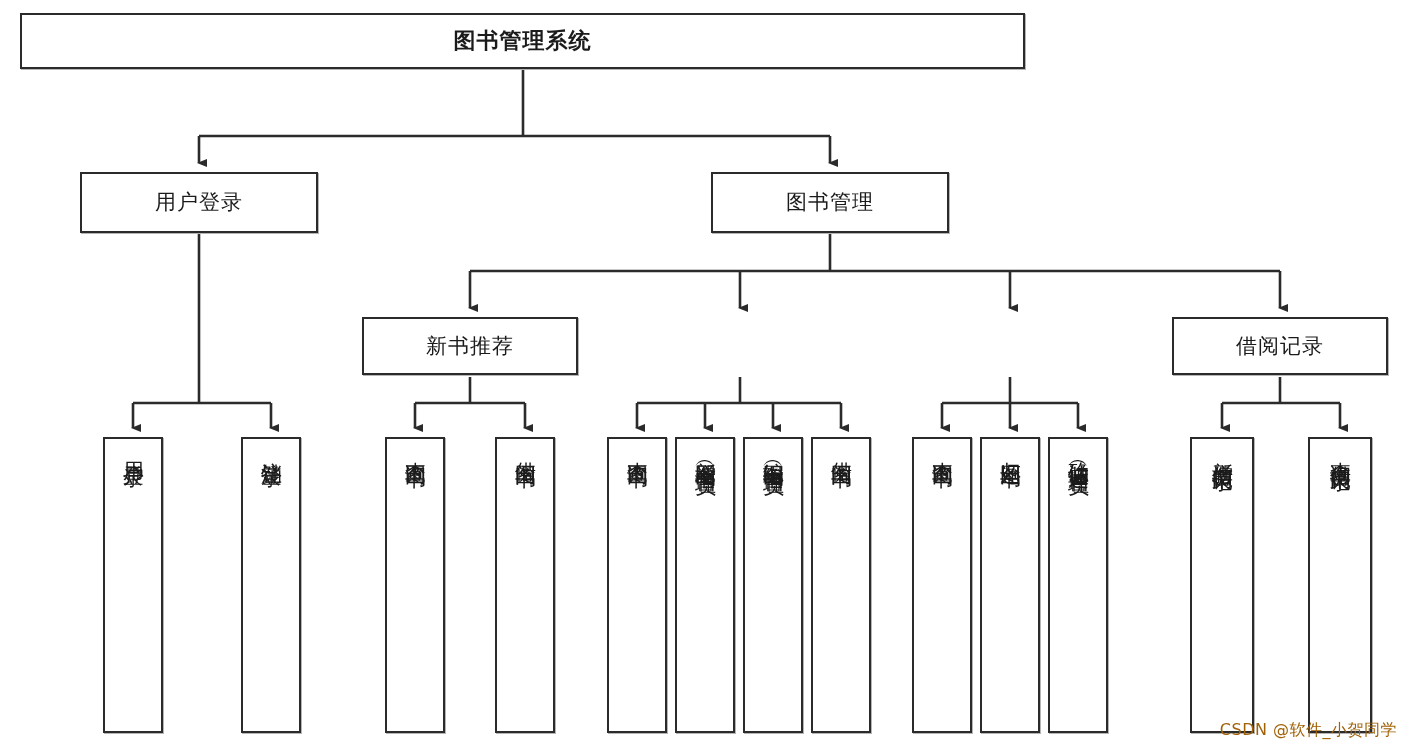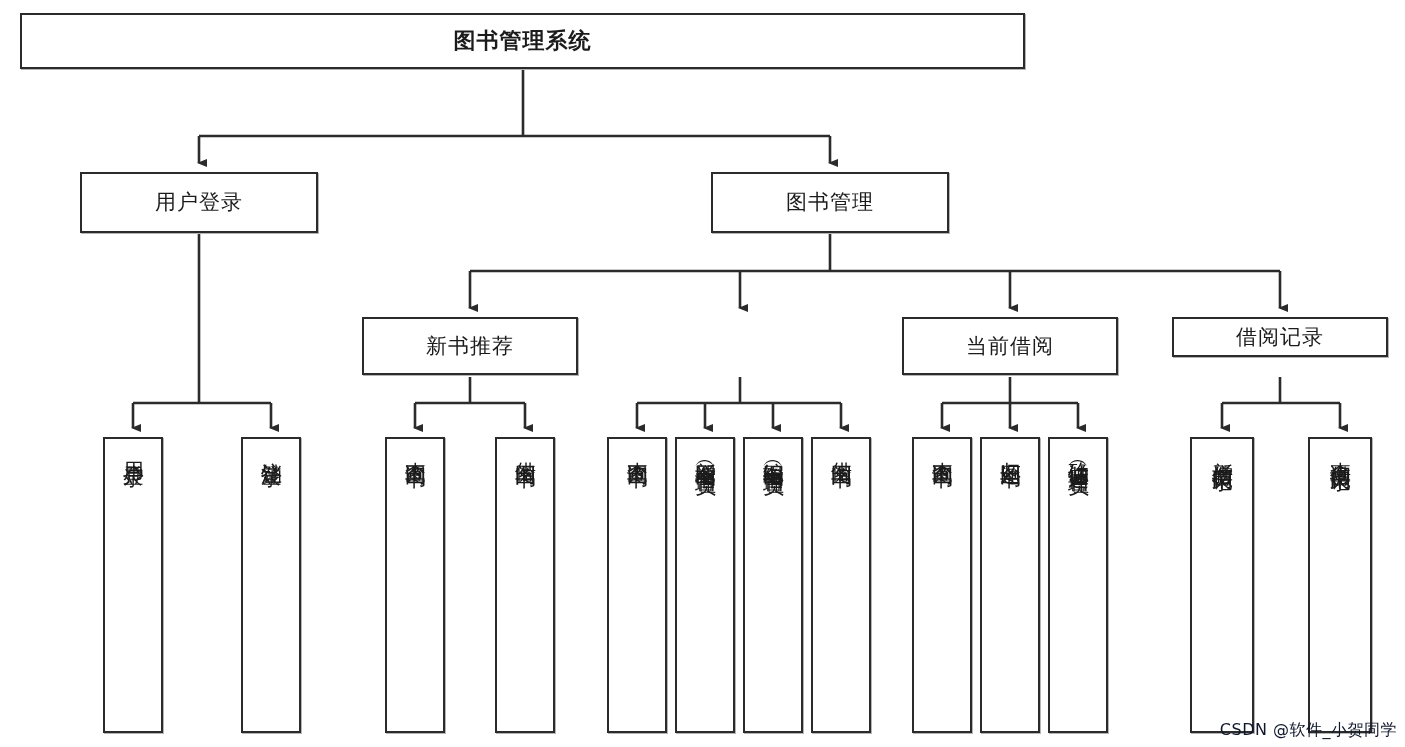--- a/index.html
+++ b/index.html
@@ -54,21 +54,21 @@
     letter-spacing:2px;
     white-space:normal;
     max-height:278px;
   }
   .node.leaf.tall .label{ max-height:286px; }
   .watermark{
     position:absolute;
     right:8px;
     bottom:6px;
     font-size:16px;
-    color:#0f172a;
+    color:#a16207;
     letter-spacing:0.5px;
     white-space:nowrap;
   }
 </style>
 </head>
 <body>
 
 <div id="canvas">
 
   <svg class="wires" viewBox="0 0 1405 747" xmlns="http://www.w3.org/2000/svg">
@@ -128,24 +128,21 @@
   <div class="node" style="left:80px; top:172px; width:238px; height:61px;">
     <span class="label">用户登录</span>
   </div>
   <div class="node" style="left:711px; top:172px; width:238px; height:61px;">
     <span class="label">图书管理</span>
   </div>
 
   <div class="node" style="left:362px; top:317px; width:216px; height:58px;">
     <span class="label">新书推荐</span>
   </div>
-  <div class="node" style="left:902px; top:317px; width:216px; height:58px;">
-    <span class="label">当前借阅</span>
-  </div>
-  <div class="node" style="left:1172px; top:317px; width:216px; height:40px;">
+  <div class="node" style="left:1172px; top:317px; width:216px; height:58px;">
     <span class="label">借阅记录</span>
   </div>
 
   <div class="node leaf" style="left:103px; top:437px; width:60px; height:296px;">
     <span class="label">用户登录</span>
   </div>
   <div class="node leaf" style="left:241px; top:437px; width:60px; height:296px;">
     <span class="label">注销登录</span>
   </div>
 

